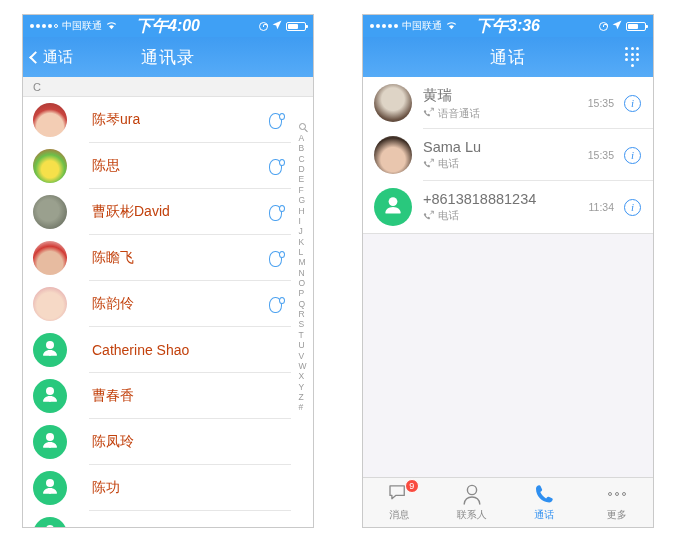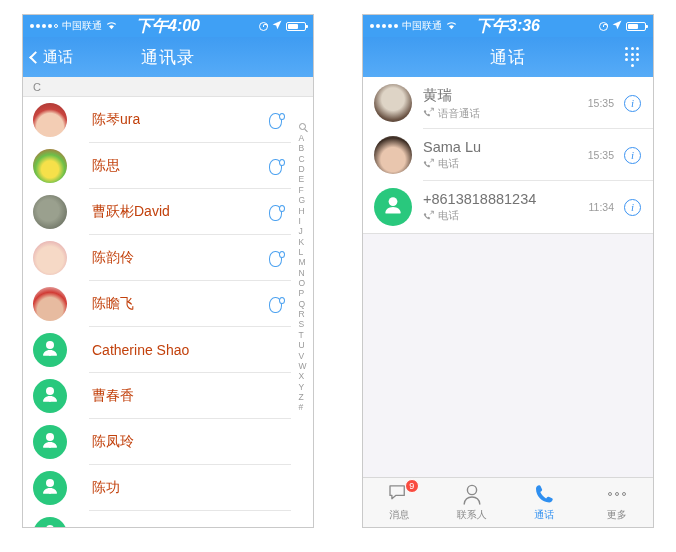--- a/index.html
+++ b/index.html
@@ -272,30 +272,30 @@
       </div>
       <div class="contact-row">
         <div class="avatar" style="background:radial-gradient(circle at 45% 45%, #9aa08e 0 40%, #555b4d 100%)"></div>
      <div class="contact-name">曹跃彬David</div>
         <div class="qq-icon">
           <span class="body"></span>
           <span class="ear"></span>
         </div>
       </div>
       <div class="contact-row">
-        <div class="avatar" style="background:radial-gradient(circle at 50% 55%, #f6d9c6 0 52%, #d98fa0 100%)"></div>
-     <div class="contact-name">陈韵伶</div>
+        <div class="avatar" style="background:radial-gradient(circle at 50% 68%, #e7bba0 0 44%, #d13b35 62%, #f3f3f3 100%)"></div>
+     <div class="contact-name">陈瞻飞</div>
         <div class="qq-icon">
           <span class="body"></span>
           <span class="ear"></span>
         </div>
       </div>
       <div class="contact-row">
-        <div class="avatar" style="background:radial-gradient(circle at 50% 68%, #e7bba0 0 44%, #d13b35 62%, #f3f3f3 100%)"></div>
-     <div class="contact-name">陈瞻飞</div>
+        <div class="avatar" style="background:radial-gradient(circle at 50% 55%, #f6d9c6 0 52%, #d98fa0 100%)"></div>
+     <div class="contact-name">陈韵伶</div>
         <div class="qq-icon">
           <span class="body"></span>
           <span class="ear"></span>
         </div>
       </div>
       <div class="contact-row">
         <div class="avatar green">
           <svg width="20" height="20" viewBox="0 0 20 20">
             <circle cx="10" cy="6" r="4" fill="#fff"></circle>
             <path d="M10 11c-4.3 0-7 2.6-7 5.6 0 .4 14 .4 14 0 0-3-2.7-5.6-7-5.6z" fill="#fff"></path>

